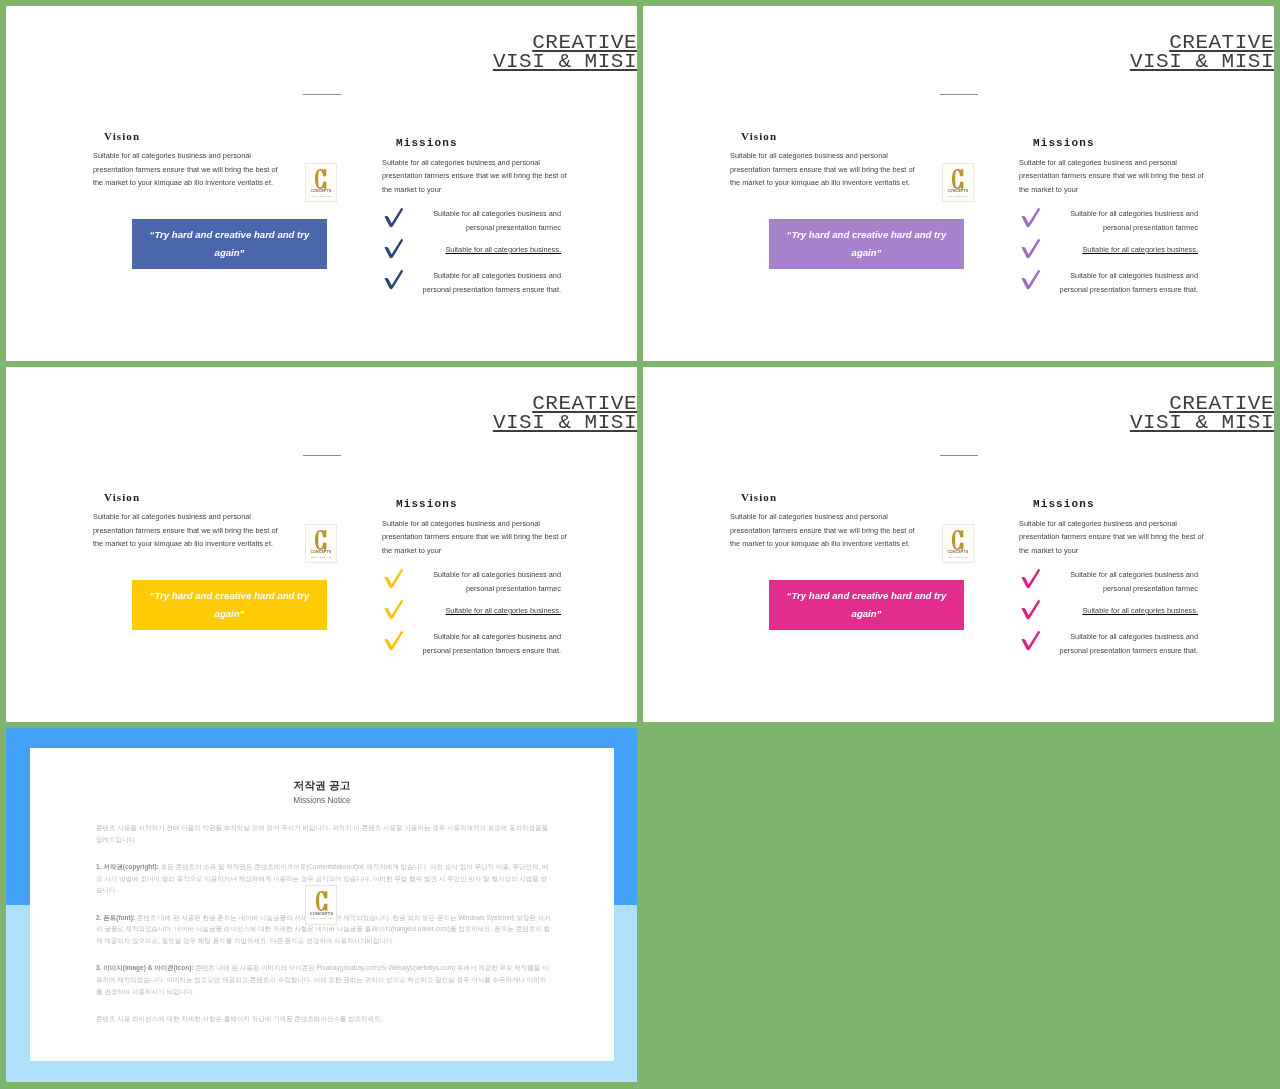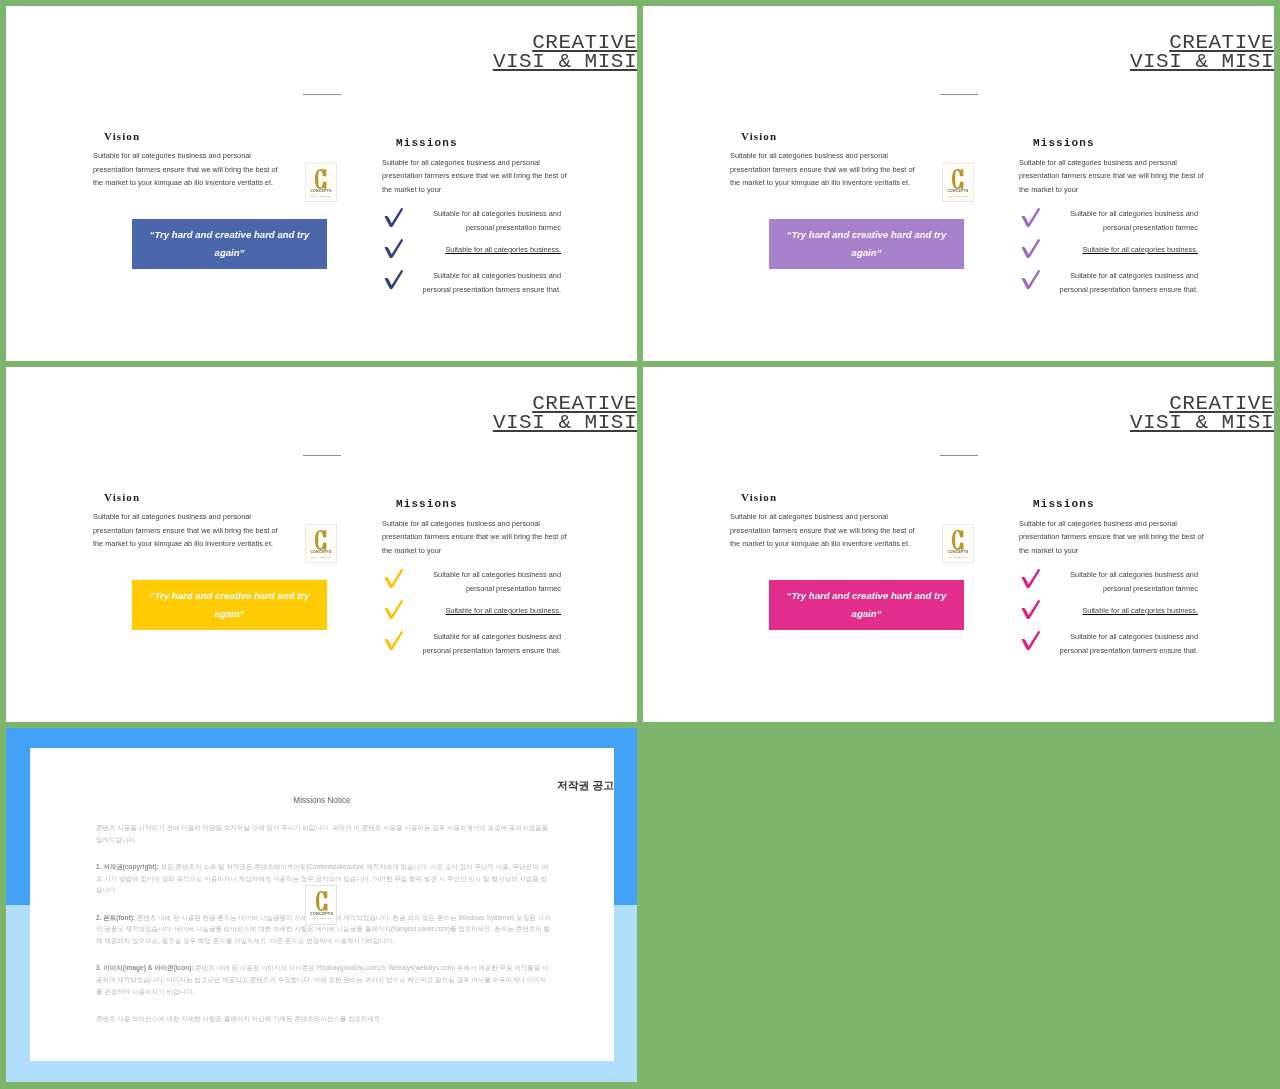--- a/index.html
+++ b/index.html
@@ -52,21 +52,21 @@
   .m0{height:31px;}
   .m1{height:31px;text-decoration:underline;}
   .m1 .tx{padding-top:4.6px;}
   .m2{height:31px;}
 
   .s5{position:absolute;left:6px;top:728px;width:631px;height:354px;
       background:#b0dffb;filter:opacity(100%);}
   .s5top{position:absolute;left:0;top:0;width:631px;height:177px;background:#44a2f6;}
   .cpaper{position:absolute;left:24px;top:20px;width:584px;height:313px;
           background:#fff;overflow:hidden;filter:opacity(100%);}
-  .ch1{position:absolute;left:0;top:31px;width:584px;text-align:right;
+  .ch1{position:absolute;left:0;top:31px;width:584px;text-align:center;
        font-weight:bold;font-size:10.8px;color:#333;}
   .ch2{position:absolute;left:0;top:48px;width:584px;text-align:center;
        font-size:8.2px;color:#606060;}
   .cbody{position:absolute;left:66px;top:74px;width:456px;font-size:6.5px;
          line-height:11.7px;color:#b6b6b6;}
   .cbody p{margin:0 0 15.5px 0;}
   .cbody b{color:#8e8e8e;font-weight:bold;}
   .cbody p:last-child{margin:0;}
   .cwm{position:absolute;box-sizing:border-box;left:275px;top:137px;width:32px;height:40px;
        border:1px solid #e4e4e4;background:#fefefc;}

